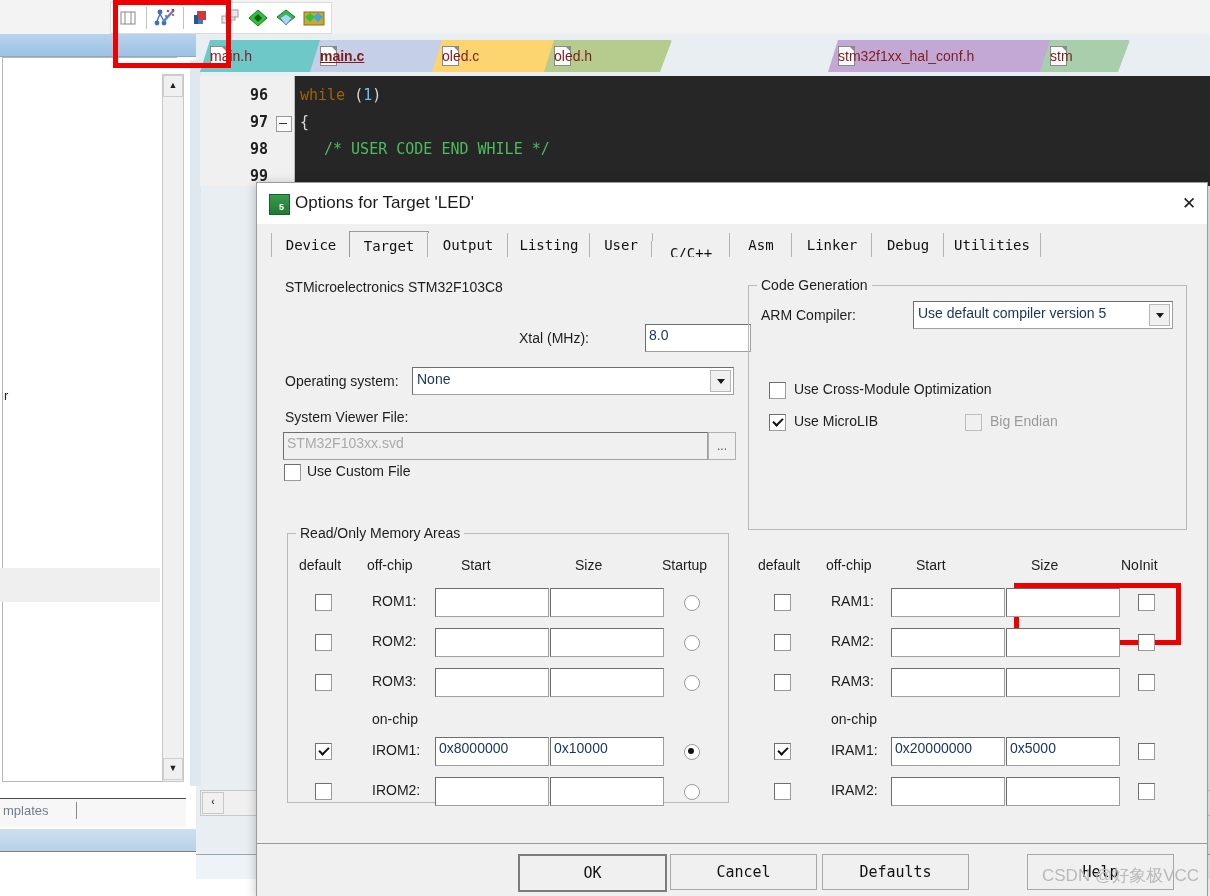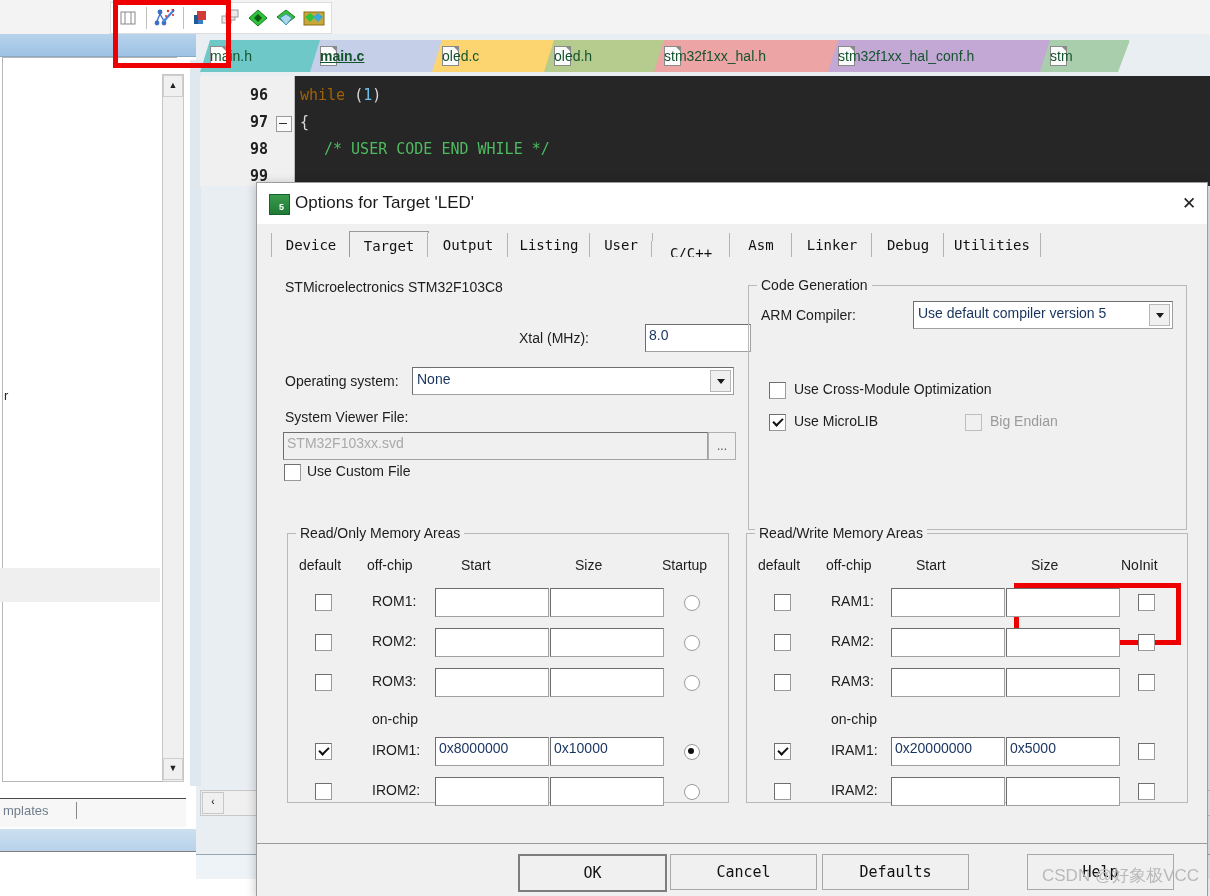--- a/index.html
+++ b/index.html
@@ -35,21 +35,21 @@
   #left-bluebar{left:0;top:829px;width:196px;height:22px;background:linear-gradient(to bottom,#ccdff0,#b8d2e9);border-bottom:1px solid #7e7e7e;}
 
   
   #editor-region{left:196px;top:34px;width:1014px;height:820px;background:#e9eef3;}
   #tab-strip{left:200px;top:40px;width:1010px;height:36px;}
   .ftab{position:absolute;top:0;height:32px;display:flex;align-items:center;padding-left:10px;
      border-top-left-radius:2px;border-top-right-radius:2px;
      clip-path:polygon(10px 0,100% 0,calc(100% - 12px) 100%,0 100%);}
   .ftab .doc{width:15px;height:18px;background:#fbfbfb;border:1px solid #8a8a8a;position:relative;margin-right:8px;flex:none;}
   .ftab .doc:after{content:"";position:absolute;right:-1px;top:-1px;border-width:0 6px 6px 0;border-style:solid;border-color:transparent #8a8a8a transparent transparent;}
-  .ftab .lbl{font-size:14px;color:#14532d;white-space:nowrap;}
+  .ftab .lbl{font-size:14px;color:#7f1d1d;white-space:nowrap;}
   .ftab.active .lbl{font-weight:bold;text-decoration:underline;}
 
   #code-area{left:200px;top:76px;width:1010px;height:110px;background:#262626;}
   #gutter{left:200px;top:76px;width:72px;height:110px;background:#f0f0f0;}
   #gutter-fold{left:272px;top:76px;width:22px;height:110px;background:#f0f0f0;border-right:1px solid #bdbdbd;}
   .lno{position:absolute;right:4px;font-family:"DejaVu Sans Mono",monospace;font-size:15px;font-weight:bold;color:#202020;}
   .cline{position:absolute;left:300px;font-family:"DejaVu Sans Mono",monospace;font-size:15px;white-space:pre;}
   .kw{color:#a16207;} .num{color:#6fc0e8;} .pn{color:#d8d8d8;} .cmt{color:#4dbb5f;}
   #fold-box{left:276px;top:116px;width:14px;height:14px;border:1px solid #9a9a9a;background:#fafafa;}
   #fold-box:after{content:"";position:absolute;left:2px;top:6px;width:8px;height:1px;background:#333;}
@@ -201,24 +201,20 @@
       <span class="lbl">main.c</span>
     </div>
     <div class="ftab" style="left: 232px; width: 120px; background: rgb(252, 213, 113);">
       <span class="doc"></span>
       <span class="lbl">oled.c</span>
     </div>
     <div class="ftab" style="left: 344px; width: 118px; background: rgb(182, 203, 142);">
       <span class="doc"></span>
       <span class="lbl">oled.h</span>
     </div>
-    <div class="ftab" style="left: 454px; width: 182px; background: rgb(237, 164, 164);">
-      <span class="doc"></span>
-      <span class="lbl">stm32f1xx_hal.h</span>
-    </div>
     <div class="ftab" style="left: 628px; width: 220px; background: rgb(195, 168, 214);">
       <span class="doc"></span>
       <span class="lbl">stm32f1xx_hal_conf.h</span>
     </div>
     <div class="ftab" style="left: 840px; width: 80px; background: rgb(169, 206, 171);">
       <span class="doc"></span>
       <span class="lbl">stm</span>
     </div>
   </div>
 <div class="abs" id="code-area"></div>
@@ -371,23 +367,20 @@
   <div class="chk" style="left:58px;top:600px;"></div>
   <div class="lbl" style="left:115px;top:599px;">IROM2:</div>
   <div class="txtbox" style="left:178px;top:594px;width:112px;height:27px;">
       <span class="v"></span>
     </div>
   <div class="txtbox" style="left:293px;top:594px;width:112px;height:27px;">
       <span class="v"></span>
     </div>
   <div class="radio" style="left:427px;top:601px;"></div>
 
-  <div class="group" style="left:489px;top:350px;width:440px;height:268px;">
-    <span class="gtitle">Read/Write Memory Areas</span>
-  </div>
   <div class="lbl" style="left:501px;top:374px;">default</div>
   <div class="lbl" style="left:569px;top:374px;">off-chip</div>
   <div class="lbl" style="left:659px;top:374px;">Start</div>
   <div class="lbl" style="left:774px;top:374px;">Size</div>
   <div class="lbl" style="left:864px;top:374px;">NoInit</div>
 
   <div class="chk" style="left:517px;top:411px;"></div>
   <div class="lbl" style="left:574px;top:410px;">RAM1:</div>
   <div class="txtbox" style="left:634px;top:405px;width:112px;height:27px;">
       <span class="v"></span>

